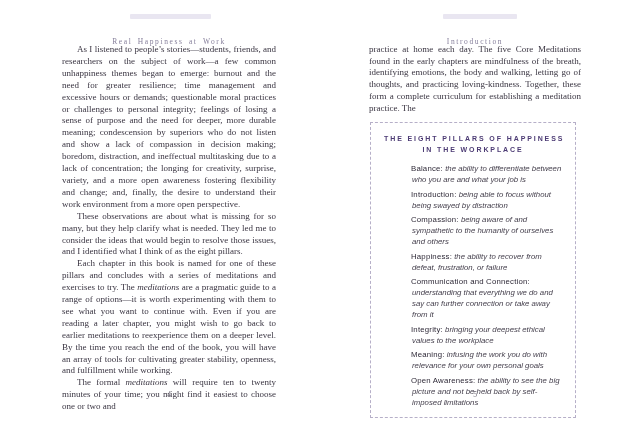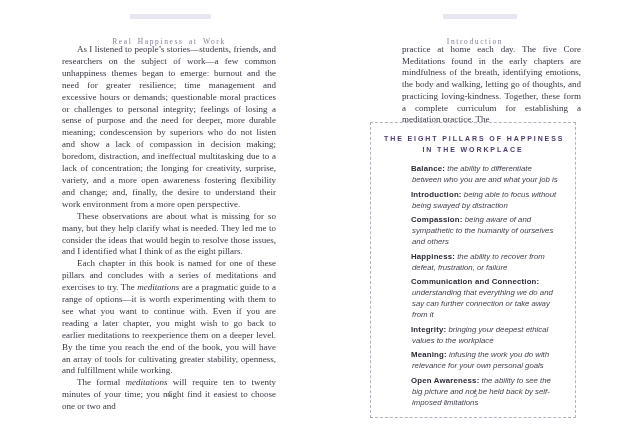--- a/index.html
+++ b/index.html
@@ -20,21 +20,21 @@
   #running-head-left{left:62px;width:214px;}
   #running-head-right{left:369px;width:212px;}
   .body-text{
     position:absolute;top:44px;
     font-size:9px;line-height:11.9px;text-align:justify;color:#3a3542;
     hyphens:auto;-webkit-hyphens:auto;
   }
   #body-left{left:62px;width:214px;}
   #body-right{left:369px;width:212px;line-height:11.7px;}
   p.para{margin:0;text-indent:15px;}
-  #body-right p.para{text-indent:0;margin-left:33px;}
+  #body-right p.para{text-indent:0;}
   .ital{font-style:italic;}
   .page-number{
     position:absolute;top:390px;text-align:center;
     font-size:7.5px;color:#6a6572;
   }
   #page-number-left{left:62px;width:214px;}
   #page-number-right{left:369px;width:212px;}
   .pillars-box{
     position:absolute;left:370px;top:122px;width:206px;box-sizing:border-box;
     border:1px dashed #b6afc8;background:#ffffff;
@@ -46,21 +46,21 @@
     font-size:7px;letter-spacing:1.9px;line-height:10.5px;color:#4c3b74;
     white-space:nowrap;
   }
   .pillar-item{
     font-family:"Liberation Sans",sans-serif;
     font-size:7.8px;line-height:11px;color:#47424f;
     padding-left:28px;text-indent:-28px;margin:0 0 3.5px 0;
   }
   .pillar-item:last-child{margin-bottom:0;}
   .pillar-label{
-    font-weight:bold;font-style:normal;color:#2e2937;letter-spacing:.2px;padding-left:27px;
+    font-weight:normal;font-style:normal;color:#2e2937;letter-spacing:.2px;padding-left:27px;
   }
   .pillar-desc{font-style:italic;color:#46414e;}
 </style>
 </head>
 <body>
 
 <section>
   <div class="ornament" id="ornament-left"></div>
   <div class="running-head" id="running-head-left">Real Happiness at Work</div>
   <div class="body-text" id="body-left">

